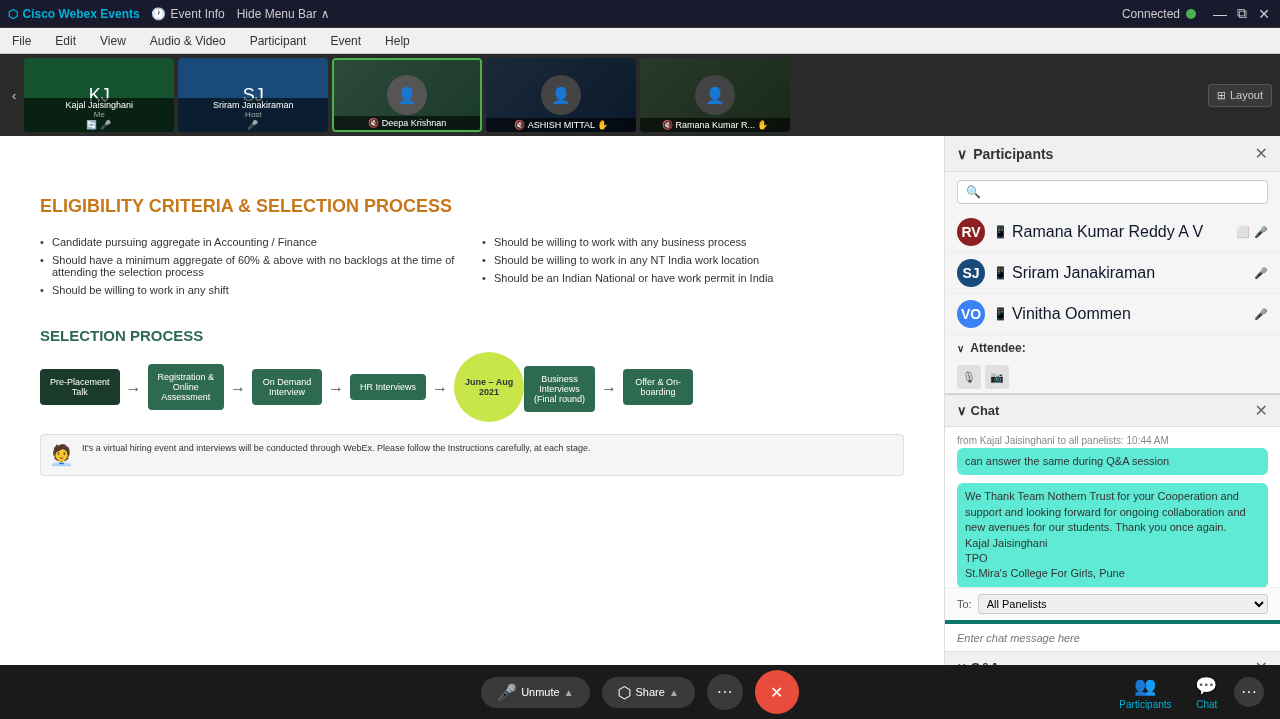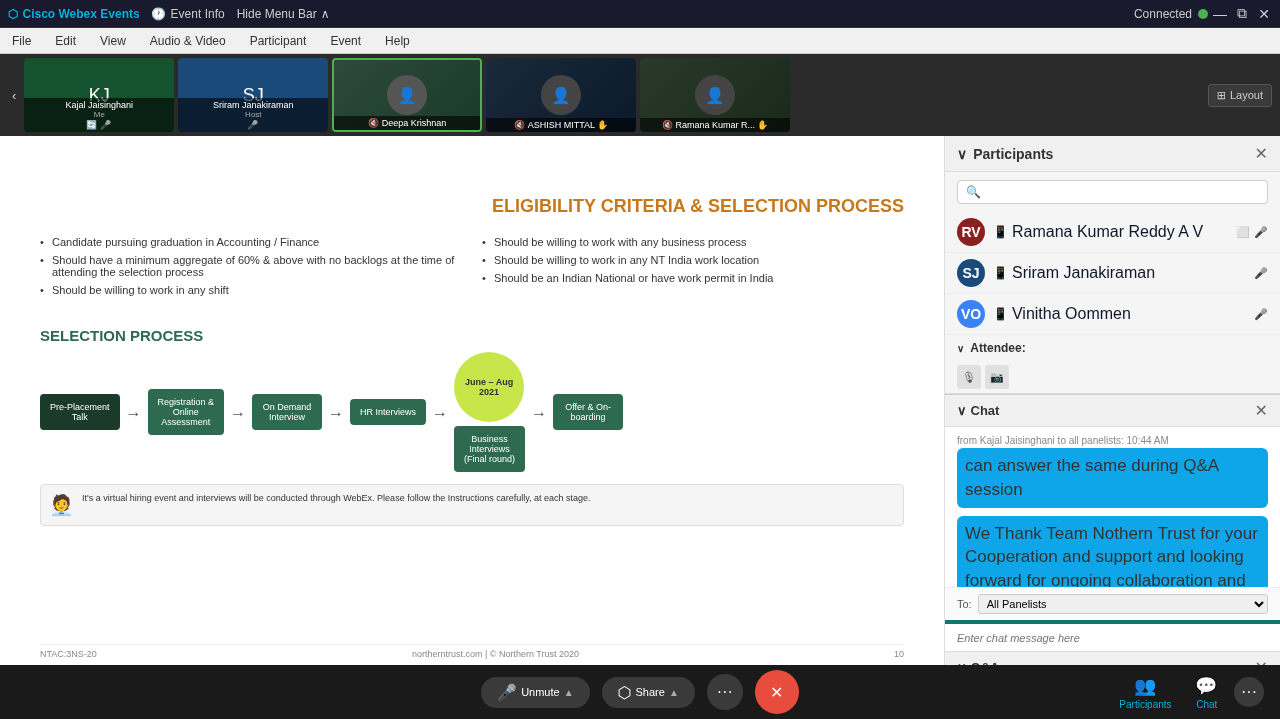--- a/index.html
+++ b/index.html
@@ -12,21 +12,21 @@
       display: flex;
       align-items: center;
       padding: 0 8px;
       justify-content: space-between;
       border-bottom: 1px solid #333;
     }
     .title-bar-left { display: flex; align-items: center; gap: 12px; }
     .title-bar-logo { color: #00b0d7; font-weight: bold; font-size: 12px; display: flex; align-items: center; gap: 4px; }
     .title-bar-event { color: #ccc; font-size: 12px; display: flex; align-items: center; gap: 4px; cursor: pointer; }
     .title-bar-hide { color: #ccc; font-size: 12px; display: flex; align-items: center; gap: 4px; cursor: pointer; }
-    .title-bar-right { display: flex; align-items: center; gap: 4px; }
+    .title-bar-right { display: flex; align-items: center; gap: 16px; }
     .connected-badge { display: flex; align-items: center; gap: 6px; color: #ccc; font-size: 12px; }
     .connected-dot { width: 10px; height: 10px; background: #4caf50; border-radius: 50%; }
     .window-controls { display: flex; gap: 6px; }
     .win-btn { width: 16px; height: 16px; display: flex; align-items: center; justify-content: center; color: #ccc; cursor: pointer; font-size: 14px; }
 
     
     .menu-bar {
       background: #f0f0f0;
       height: 26px;
       display: flex;
@@ -88,21 +88,21 @@
       font-size: 11px;
       padding: 3px 8px;
       position: absolute;
       top: 8px;
       left: 50%;
       transform: translateX(-50%);
       border-radius: 3px;
       white-space: nowrap;
     }
     .slide-content { width: 100%; height: 100%; padding: 30px 40px 20px; background: #fff; color: #333; position: relative; }
-    .slide-title { color: #c7781a; font-size: 18px; font-weight: bold; margin-bottom: 16px; margin-top: 30px; text-align: right; }
+    .slide-title { color: #c7781a; font-size: 18px; font-weight: bold; margin-bottom: 16px; margin-top: 30px; }
     .slide-subtitle { color: #2d6a4f; font-size: 15px; font-weight: bold; margin-bottom: 0; }
     .slide-bullets { list-style: none; margin-bottom: 12px; }
     .slide-bullets li { padding: 3px 0 3px 12px; position: relative; font-size: 11px; color: #333; }
     .slide-bullets li::before { content: '•'; position: absolute; left: 0; }
     .slide-columns { display: flex; gap: 20px; margin-bottom: 16px; }
     .slide-col { flex: 1; }
     .flowchart { display: flex; align-items: center; gap: 6px; margin-top: 8px; flex-wrap: nowrap; }
     .flow-box { background: #1a3a2a; color: #fff; padding: 8px 10px; border-radius: 4px; font-size: 9px; text-align: center; min-width: 70px; }
     .flow-box.light { background: #2d6a4f; }
     .flow-arrow { color: #555; font-size: 16px; }
@@ -173,21 +173,21 @@
       justify-content: space-between;
       padding: 6px 12px;
       background: #f0f0f0;
       border-bottom: 1px solid #ddd;
       cursor: pointer;
     }
     .chat-title { font-size: 13px; font-weight: bold; color: #333; display: flex; align-items: center; gap: 4px; }
     .chat-messages { flex: 1; overflow-y: auto; padding: 8px 12px; background: #fff; font-size: 11px; color: #333; max-height: 160px; }
     .chat-msg { margin-bottom: 8px; }
     .chat-meta { color: #888; font-size: 10px; margin-bottom: 2px; }
-    .chat-bubble { background: #0ea5e9; border-radius: 6px; padding: 6px 8px; font-size: 17px; line-height: 1.4; }
+    .chat-bubble { background: #5eead4; border-radius: 6px; padding: 6px 8px; font-size: 11px; line-height: 1.4; }
     .chat-to { display: flex; align-items: center; gap: 6px; padding: 6px 12px; border-top: 1px solid #eee; background: #fafafa; }
     .chat-to-label { font-size: 11px; color: #555; }
     .chat-to-select { border: 1px solid #ccc; border-radius: 3px; font-size: 11px; padding: 2px 4px; flex: 1; cursor: pointer; }
     .chat-input-area { padding: 6px 12px; background: #fff; border-top: 4px solid #0f766e; }
     .chat-input { width: 100%; border: none; outline: none; font-size: 11px; color: #999; font-style: italic; }
 
     
     .qna-header {
       display: flex;
       align-items: center;
@@ -365,21 +365,21 @@
       <div class="side-btn">◀</div>
       <div class="side-btn">▶</div>
     </div>
 
     <div class="slide-content">
       <h2 class="slide-title">ELIGIBILITY CRITERIA &amp; SELECTION PROCESS</h2>
 
       <div class="slide-columns">
         <div class="slide-col">
           <ul class="slide-bullets">
-            <li>Candidate pursuing graduation in Accounting / Finance</li>
+            <li>Candidate pursuing aggregate in Accounting / Finance</li>
             <li>Should have a minimum aggregate of 60% &amp; above with no backlogs at the time of attending the selection process</li>
             <li>Should be willing to work in any shift</li>
           </ul>
         </div>
         <div class="slide-col">
           <ul class="slide-bullets">
             <li>Should be willing to work with any business process</li>
             <li>Should be willing to work in any NT India work location</li>
             <li>Should be an Indian National or have work permit in India</li>
           </ul>
@@ -390,38 +390,33 @@
 
       <div class="flowchart">
         <div class="flow-box">Pre-Placement<br>Talk</div>
         <span class="flow-arrow">→</span>
         <div class="flow-box light">Registration &amp;<br>Online<br>Assessment</div>
         <span class="flow-arrow">→</span>
         <div class="flow-box light">On Demand<br>Interview</div>
         <span class="flow-arrow">→</span>
         <div class="flow-box light">HR Interviews</div>
         <span class="flow-arrow">→</span>
-        <div style="display:flex;flex-direction:column;position:relative;">
+        <div style="display:flex;align-items:center;position:relative;">
           <div class="flow-bubble">June – Aug<br>2021</div>
           <div class="flow-box light" style="margin-top:4px;">Business<br>Interviews<br>(Final round)</div>
         </div>
         <span class="flow-arrow">→</span>
         <div class="flow-box light">Offer &amp; On-<br>boarding</div>
       </div>
 
       <div class="info-box">
         <div class="info-icon">🧑‍💼</div>
         <div>It's a virtual hiring event and interviews will be conducted through WebEx. Please follow the Instructions carefully, at each stage.</div>
       </div>
 
-      <div class="slide-footer">
-        <span>NTAC:3NS-20</span>
-        <span>northerntrust.com | © Northern Trust 2020</span>
-        <span>10</span>
-      </div>
     </div>
   </div>
 
   <div class="right-panel">
 
     <div class="panel-section">
       <div class="panel-header">
         <div class="panel-title">
           <span>∨</span>
           <span>Participants</span>

